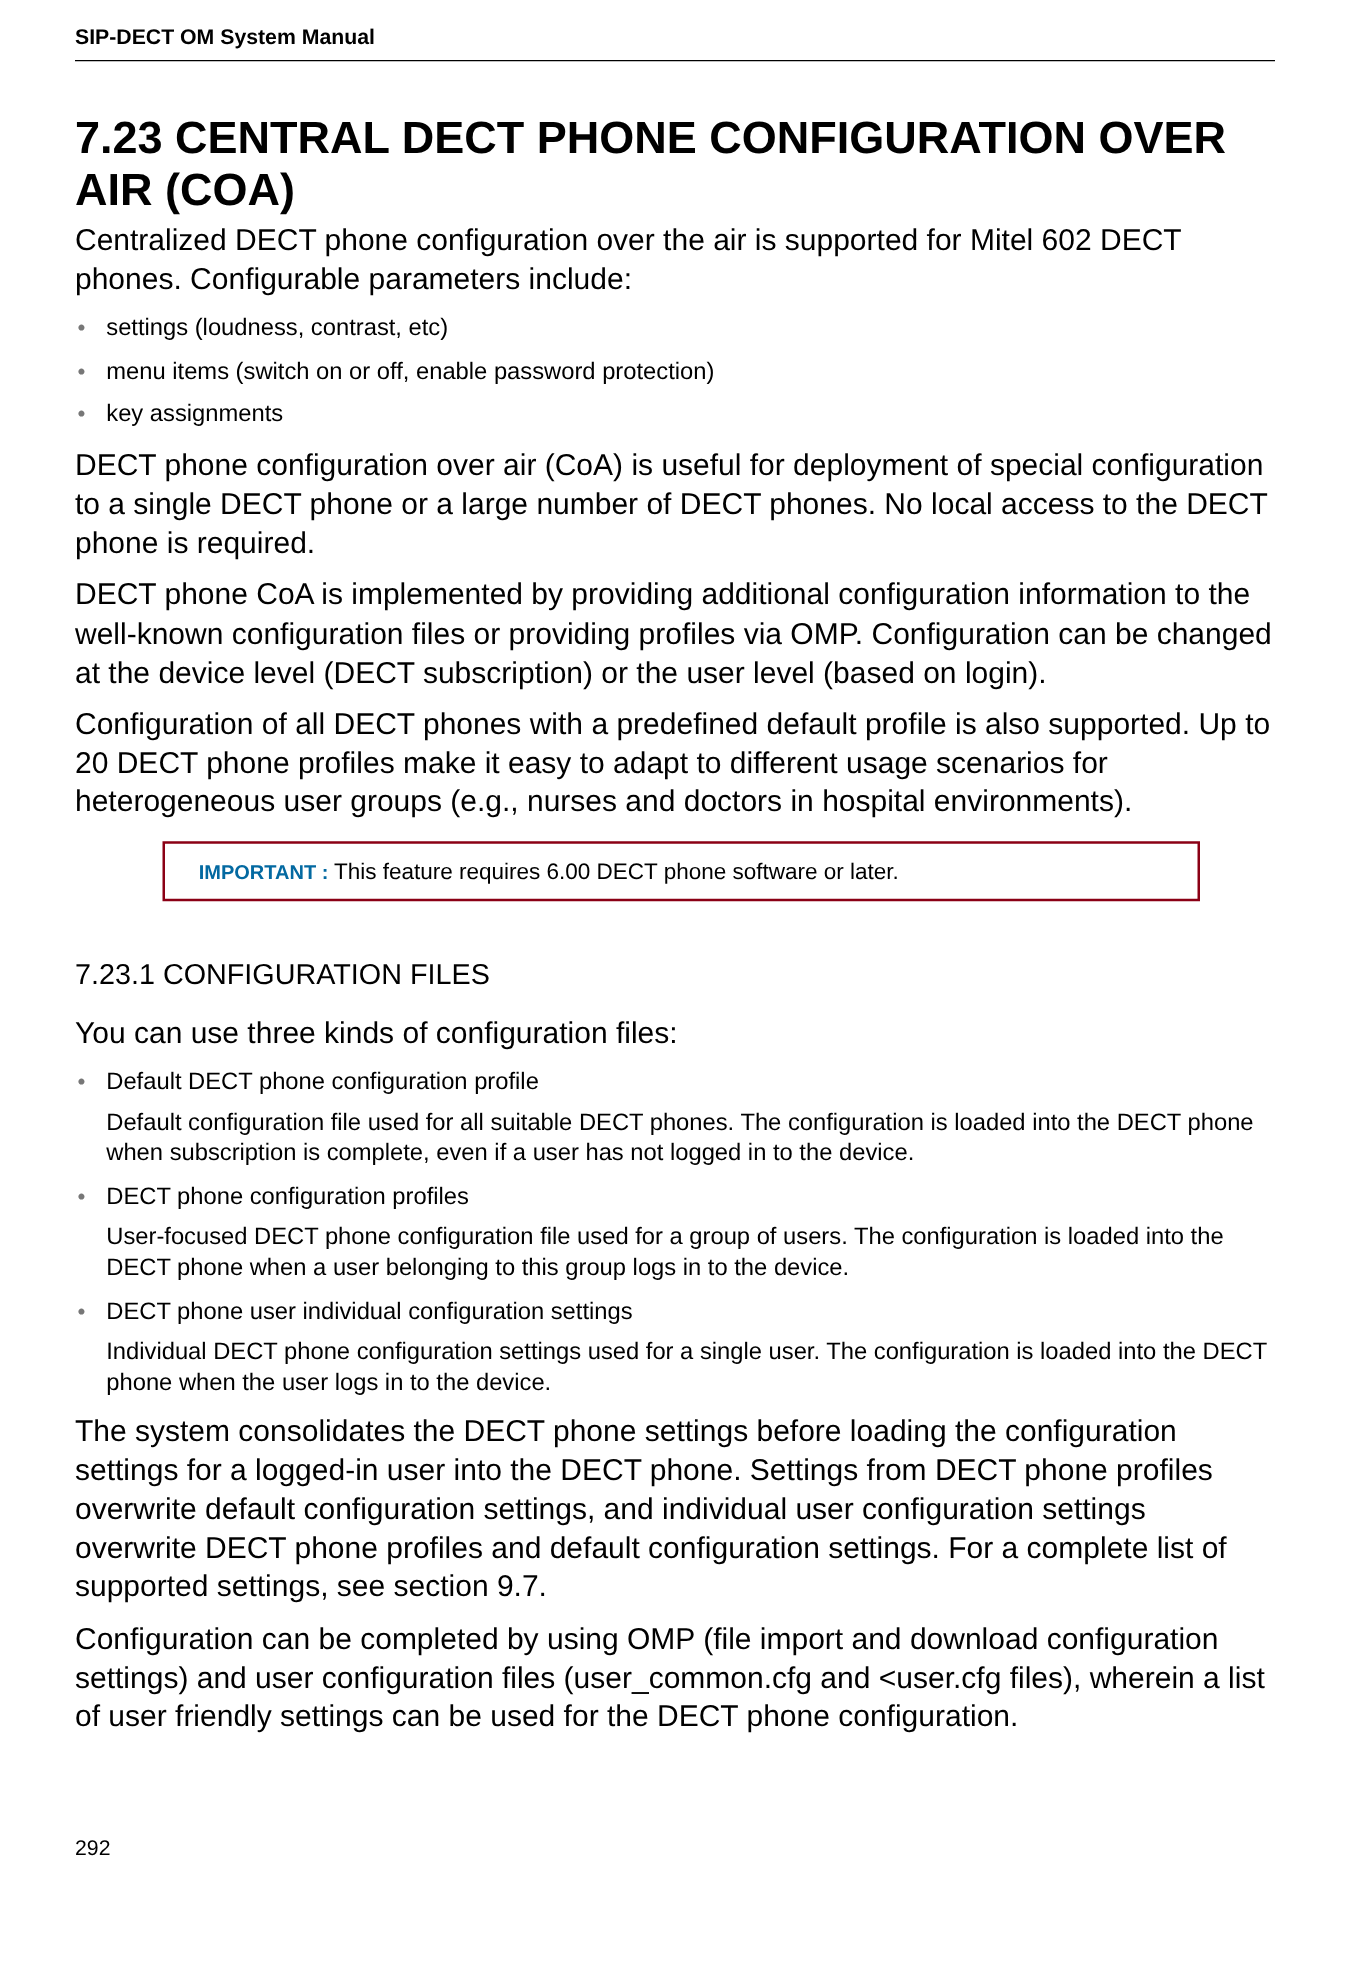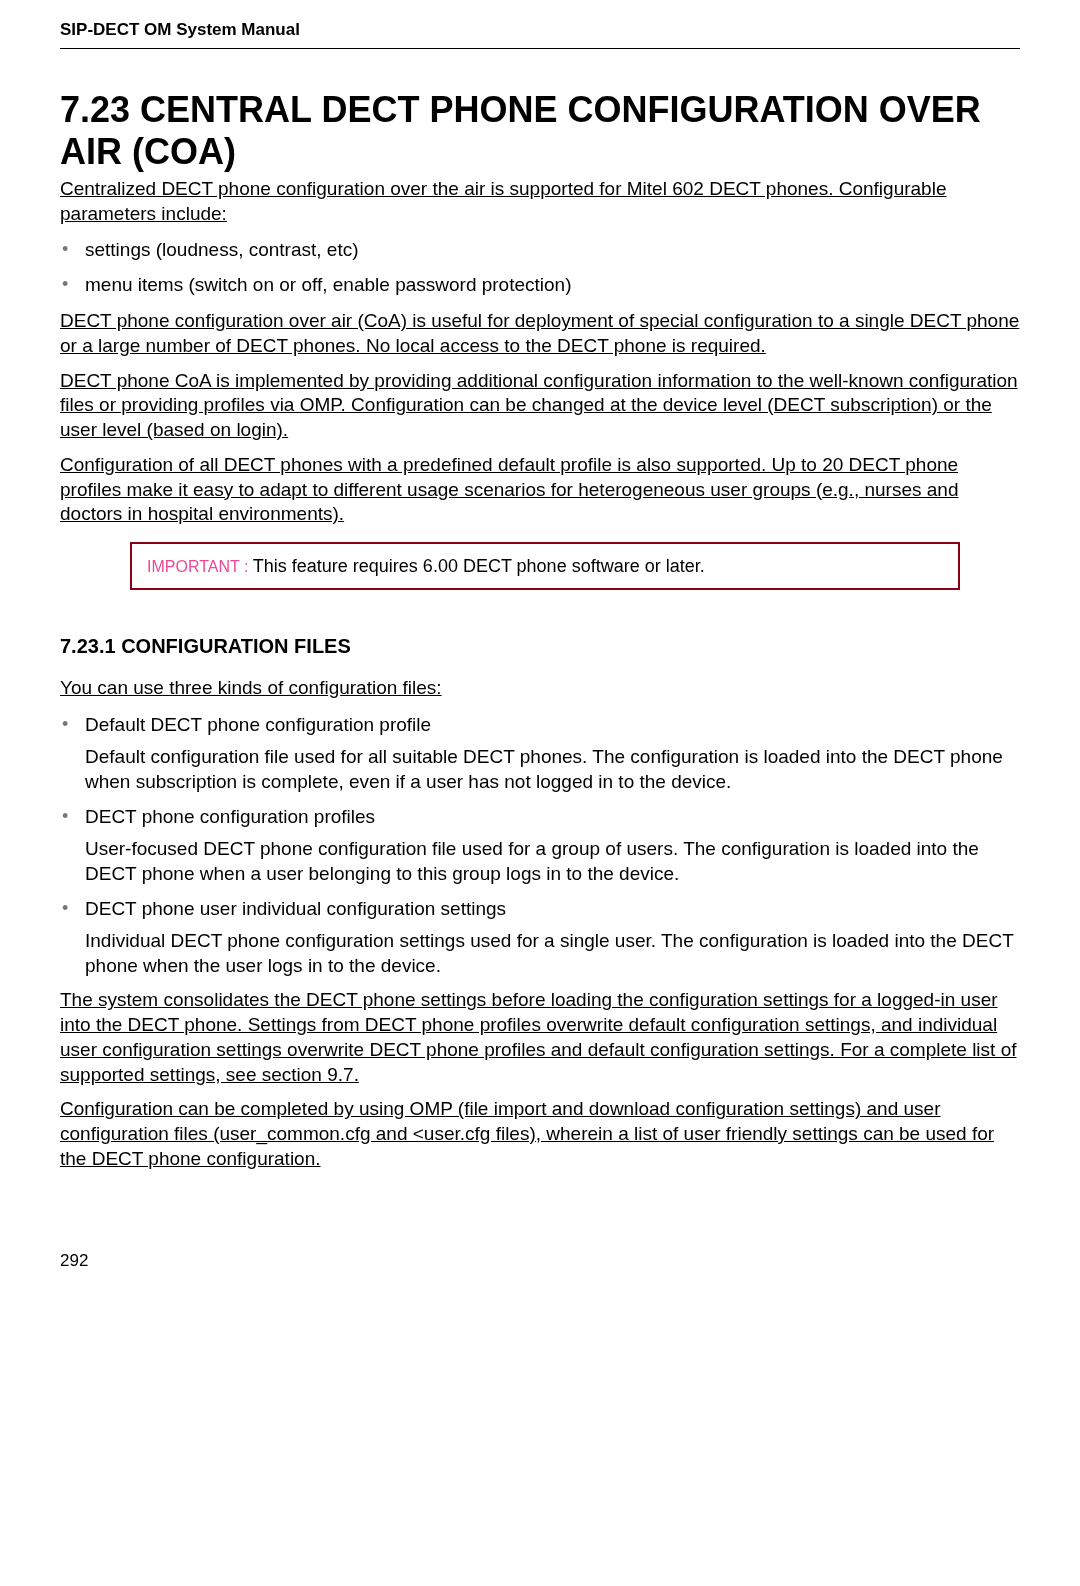--- a/index.html
+++ b/index.html
@@ -23,24 +23,23 @@
       border: none;
       border-top: 1.5px solid #000;
       margin-bottom: 40px;
     }
     .section-heading {
       font-size: 36px;
       font-weight: bold;
       margin-bottom: 4px;
     }
     .body-text {
-      font-size: 19px;
+      font-size: 24px;
       line-height: 1.3;
       margin-bottom: 10px;
-      text-decoration: underline;
     }
     ul.bullets {
       list-style: none;
       margin: 5px 0 10px 0;
     }
     ul.bullets li {
       font-size: 19px;
       line-height: 1.5;
       position: relative;
       padding-left: 25px;
@@ -52,44 +51,45 @@
       position: absolute;
       left: 2px;
       font-size: 18px;
     }
     .important-box {
       border: 2.5px solid #8b0015;
       margin: 15px 60px 30px 70px;
       padding: 10px 15px 10px 15px;
     }
     .important-label {
-      color: #ec4899;
-      font-weight: normal;
+      color: #0369a1;
+      font-weight: bold;
       font-size: 16px;
+      margin-left: 12px;
     }
     .important-text {
       font-weight: normal;
       font-size: 18px;
       line-height: 1.35;
     }
     .important-continuation {
       font-weight: bold;
       font-size: 18px;
       line-height: 1.35;
       margin-left: 22px;
     }
     .important-row {
       margin-bottom: 8px;
     }
     .important-row:last-child {
       margin-bottom: 0;
     }
     .subsection-heading {
-      font-size: 20px;
-      font-weight: bold;
+      font-size: 23px;
+      font-weight: normal;
       margin-top: 45px;
       margin-bottom: 18px;
     }
     .sub-desc {
       font-size: 19px;
       line-height: 1.3;
       margin-left: 25px;
       margin-bottom: 8px;
     }
     .page-number {
@@ -103,20 +103,21 @@
 <div class="header-title">SIP-DECT OM System Manual</div>
 <hr class="header-rule">
 
 <h1 class="section-heading">7.23 CENTRAL DECT PHONE CONFIGURATION OVER AIR (COA)</h1>
 
 <p class="body-text">Centralized DECT phone configuration over the air is supported for Mitel 602 DECT phones. Configurable parameters include:</p>
 
 <ul class="bullets">
   <li>settings (loudness, contrast, etc)</li>
   <li>menu items (switch on or off, enable password protection)</li>
+  <li>key assignments</li>
 </ul>
 
 <p class="body-text">DECT phone configuration over air (CoA) is useful for deployment of special configuration to a single DECT phone or a large number of DECT phones. No local access to the DECT phone is required.</p>
 <p class="body-text">DECT phone CoA is implemented by providing additional configuration information to the well-known configuration files or providing profiles via OMP. Configuration can be changed at the device level (DECT subscription) or the user level (based on login).</p>
 <p class="body-text">Configuration of all DECT phones with a predefined default profile is also supported. Up to 20 DECT phone profiles make it easy to adapt to different usage scenarios for heterogeneous user groups (e.g., nurses and doctors in hospital environments).</p>
 
 <div class="important-box">
   <div class="important-row">
     <span class="important-label">IMPORTANT : </span><span class="important-text">This feature requires 6.00 DECT phone software or later.</span>
   </div>

